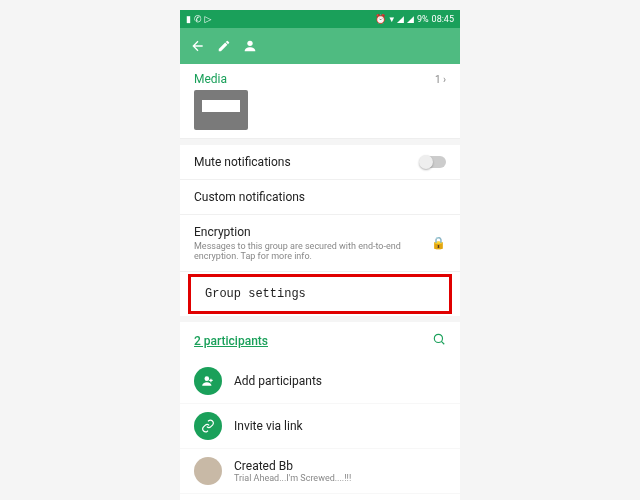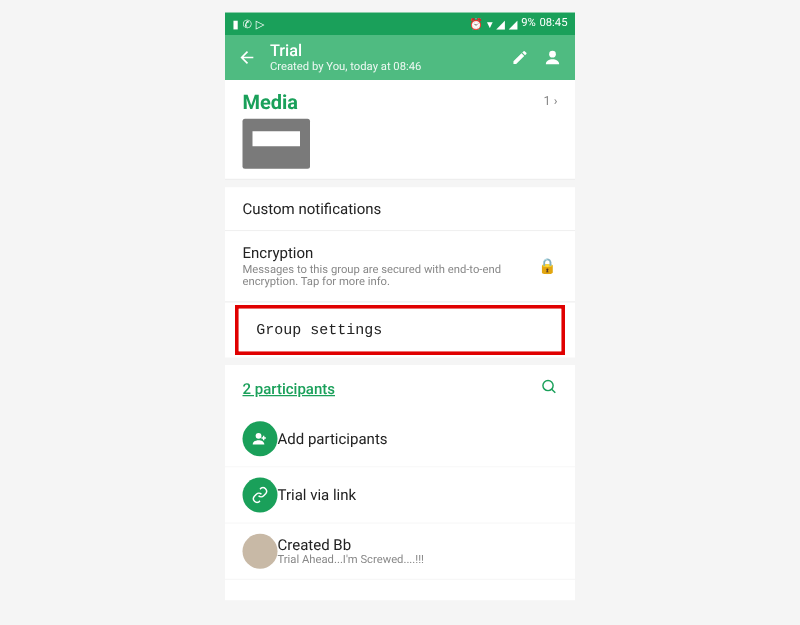--- a/index.html
+++ b/index.html
@@ -8,34 +8,34 @@
   .status-bar { background: #1aa05a; color: #fff; height: 18px; display: flex; align-items: center; justify-content: space-between; padding: 0 6px; font-size: 9px; }
   .status-left, .status-right { display: flex; align-items: center; gap: 3px; }
   .header { background: #4fbb81; color: #fff; height: 36px; display: flex; align-items: center; padding: 0 10px; gap: 10px; }
   .header-title { flex: 1; }
   .header-title .title { font-size: 13px; font-weight: 500; }
   .header-title .subtitle { font-size: 9px; opacity: 0.9; }
   .header-icon { width: 16px; height: 16px; display: flex; align-items: center; justify-content: center; }
   .section { background: #fff; border-bottom: 1px solid #eee; }
   .media-section { padding: 8px 14px; }
   .media-head { display: flex; justify-content: space-between; align-items: center; margin-bottom: 4px; }
-  .media-label { color: #1aa05a; font-size: 16px; font-weight: 700; }
+  .media-label { color: #1aa05a; font-size: 12px; font-weight: 400; }
   .media-count { color: #888; font-size: 10px; }
   .media-thumb { width: 54px; height: 40px; background: #7a7a7a; border-radius: 2px; position: relative; }
   .media-thumb::after { content: ""; position: absolute; left: 8px; right: 8px; top: 10px; height: 12px; background: #fff; }
   .row { padding: 10px 14px; display: flex; align-items: center; justify-content: space-between; font-size: 12px; color: #222; border-bottom: 1px solid #f0f0f0; background: #fff; }
   .row .sub { font-size: 9px; color: #888; margin-top: 2px; max-width: 220px; }
   .toggle { width: 26px; height: 12px; background: #ccc; border-radius: 6px; position: relative; }
   .toggle::after { content: ""; position: absolute; width: 14px; height: 14px; background: #eee; border-radius: 50%; top: -1px; left: -1px; box-shadow: 0 1px 2px rgba(0,0,0,0.3); }
   .lock-icon { color: #1aa05a; font-size: 12px; }
   .highlight-box { border: 3px solid #e00000; margin: 2px 8px; font-family: Liberation Mono, monospace; }
   .highlight-box .row { border: none; }
   .gap { height: 6px; background: #f5f5f5; }
   .part-head { display: flex; justify-content: space-between; align-items: center; padding: 10px 14px; color: #1aa05a; font-size: 12px; font-weight: 500; text-decoration: underline; }
-  .part-row { display: flex; align-items: center; gap: 0; padding: 8px 14px; background: #fff; border-bottom: 1px solid #f7f7f7; }
+  .part-row { display: flex; align-items: center; gap: 12px; padding: 8px 14px; background: #fff; border-bottom: 1px solid #f7f7f7; }
   .circle { width: 28px; height: 28px; border-radius: 50%; background: #1aa05a; color: #fff; display: flex; align-items: center; justify-content: center; font-size: 12px; }
   .avatar { width: 28px; height: 28px; border-radius: 50%; background: #c8b9a6; }
   .p-name { font-size: 12px; color: #222; }
   .p-sub { font-size: 9px; color: #888; }
   .search-icon { color: #1aa05a; }
 </style>
 </head>
 <body>
 
 <div class="phone">
@@ -55,24 +55,20 @@
       <span>08:45</span>
     </div>
   </div>
 
   <div class="header">
     <div class="header-icon">
       <svg width="16" height="16" viewBox="0 0 24 24" fill="none" stroke="#fff" stroke-width="2">
           <path d="M19 12H5M12 19l-7-7 7-7"></path>
         </svg>
     </div>
-    <div class="header-title">
-      <div class="title">Trial</div>
-      <div class="subtitle">Created by You, today at 08:46</div>
-    </div>
     <div class="header-icon">
       <svg width="14" height="14" viewBox="0 0 24 24" fill="#fff">
           <path d="M3 17.25V21h3.75L17.81 9.94l-3.75-3.75L3 17.25zM20.71 7.04a1 1 0 0 0 0-1.41l-2.34-2.34a1 1 0 0 0-1.41 0l-1.83 1.83 3.75 3.75 1.83-1.83z"></path>
         </svg>
     </div>
     <div class="header-icon">
       <svg width="16" height="16" viewBox="0 0 24 24" fill="#fff">
           <circle cx="12" cy="8" r="4"></circle>
           <path d="M4 20c0-4 4-6 8-6s8 2 8 6"></path>
         </svg>
@@ -82,20 +78,24 @@
   <div class="media-section section">
     <div class="media-head">
       <span class="media-label">Media</span>
       <span class="media-count">1 ›</span>
     </div>
     <div class="media-thumb"></div>
   </div>
 
   <div class="gap"></div>
 
+  <div class="row">
+    <span>Mute notifications</span>
+    <div class="toggle"></div>
+  </div>
 
   <div class="row">
     <span>Custom notifications</span>
   </div>
 
   <div class="row">
     <div>
       <div>Encryption</div>
       <div class="sub">Messages to this group are secured with end-to-end encryption. Tap for more info.</div>
     </div>
@@ -129,21 +129,21 @@
     </div>
     <span class="p-name">Add participants</span>
   </div>
 
   <div class="part-row">
     <div class="circle">
       <svg width="14" height="14" viewBox="0 0 24 24" fill="none" stroke="#fff" stroke-width="2">
           <path d="M10 13a5 5 0 0 0 7 0l3-3a5 5 0 0 0-7-7l-1 1M14 11a5 5 0 0 0-7 0l-3 3a5 5 0 0 0 7 7l1-1"></path>
         </svg>
     </div>
-    <span class="p-name">Trial via link</span>
+    <span class="p-name">Invite via link</span>
   </div>
 
   <div class="part-row">
     <div class="avatar"></div>
     <div>
       <div class="p-name">Created Bb</div>
       <div class="p-sub">Trial Ahead...I'm Screwed....!!!</div>
     </div>
   </div>
 

